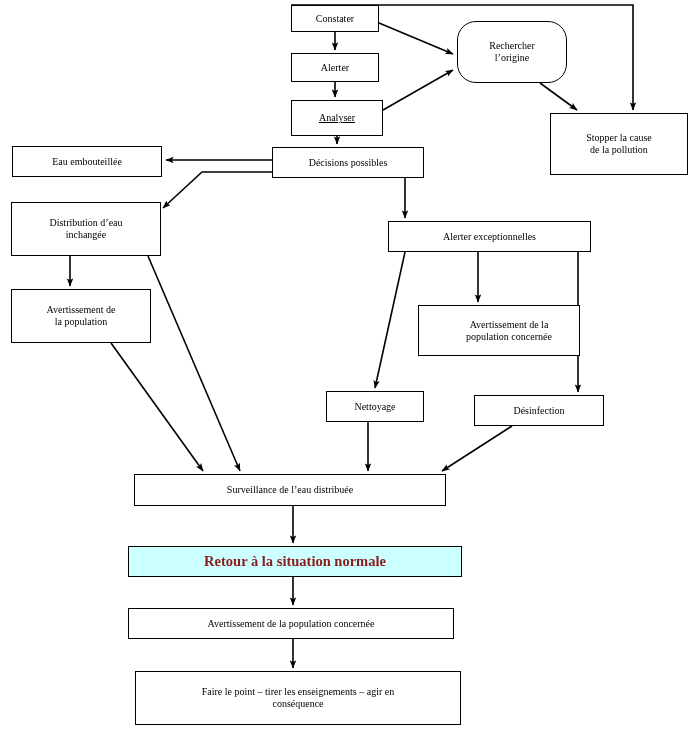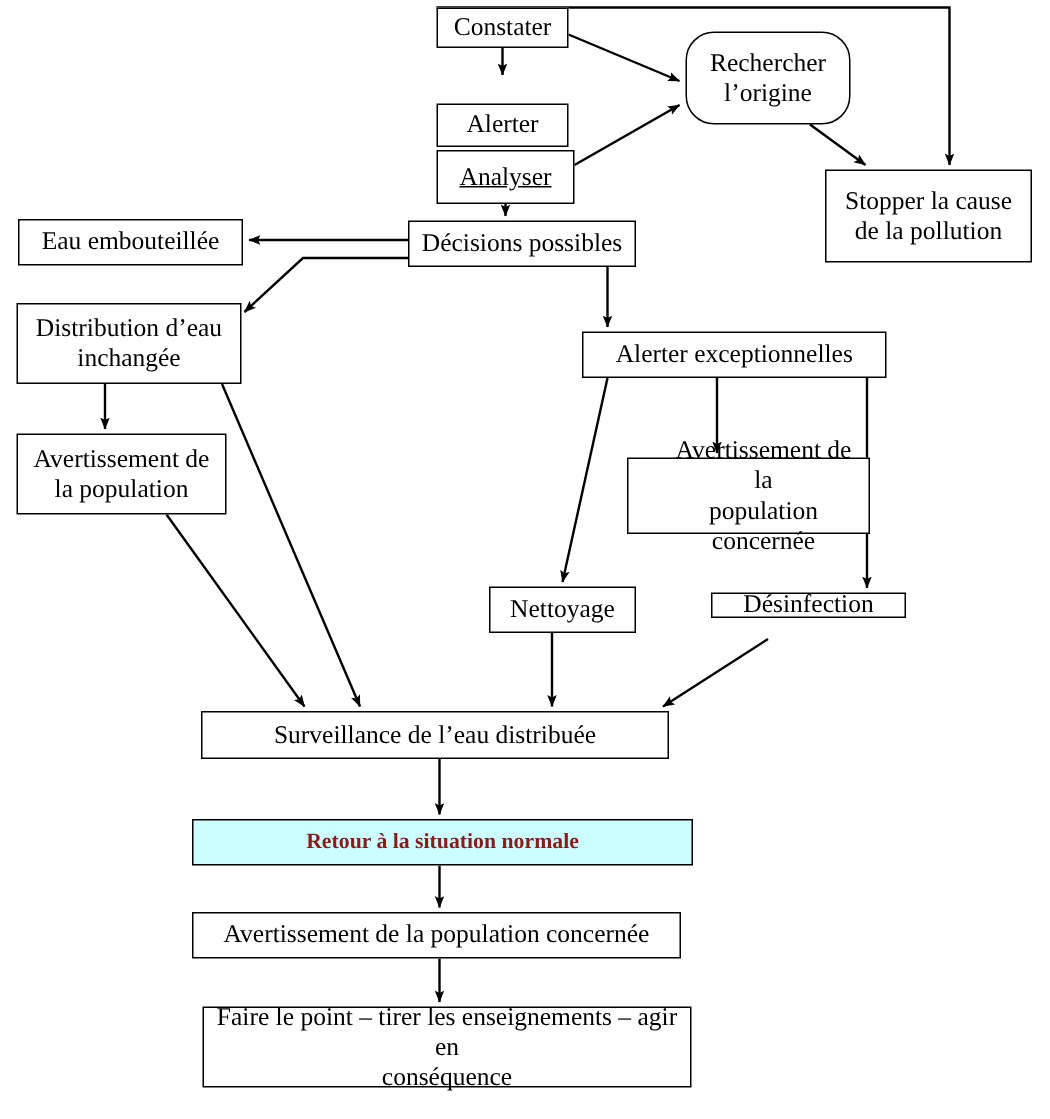--- a/index.html
+++ b/index.html
@@ -29,21 +29,21 @@
   .node {
     position: absolute;
     box-sizing: border-box;
     border: 1.3px solid #000000;
     background: #ffffff;
     display: flex;
     align-items: center;
     justify-content: center;
     text-align: center;
     font-family: "Liberation Serif", "DejaVu Serif", serif;
-    font-size: 17px;
+    font-size: 10px;
     line-height: 1.18;
     color: #000000;
     padding: 1px 4px;
   }
   .node.highlight {
     background: #ccffff;
     border: 1.6px solid #000000;
     color: #8b1a1a;
     font-weight: bold;
     font-size: 14.5px;
@@ -86,21 +86,21 @@
         <polyline points="293,506 293,543" fill="none" stroke="#000000" stroke-width="1.6" stroke-linejoin="miter" stroke-linecap="butt" marker-end="url(#arrowhead)"></polyline>
         <polyline points="293,577 293,605" fill="none" stroke="#000000" stroke-width="1.6" stroke-linejoin="miter" stroke-linecap="butt" marker-end="url(#arrowhead)"></polyline>
         <polyline points="293,639 293,668" fill="none" stroke="#000000" stroke-width="1.6" stroke-linejoin="miter" stroke-linecap="butt" marker-end="url(#arrowhead)"></polyline>
       </g>
   </svg>
 
   <div id="node-layer">
       <div class="node" style="left: 291px; top: 5px; width: 88px; height: 27px;">
         <span class="node-label">Constater</span>
       </div>
-      <div class="node" style="left: 291px; top: 53px; width: 88px; height: 29px; margin-top: 16px;">
+      <div class="node" style="left: 291px; top: 53px; width: 88px; height: 29px;">
         <span class="node-label">Alerter</span>
       </div>
       <div class="node" style="left: 291px; top: 100px; width: 92px; height: 36px; text-decoration: underline;">
         <span class="node-label">Analyser</span>
       </div>
       <div class="node" style="left: 457px; top: 21px; width: 110px; height: 62px; border-radius: 19px;">
         <span class="node-label">Rechercher
 l’origine</span>
       </div>
       <div class="node" style="left: 550px; top: 113px; width: 138px; height: 62px;">
@@ -124,21 +124,21 @@
       <div class="node" style="left: 388px; top: 221px; width: 203px; height: 31px;">
         <span class="node-label">Alerter exceptionnelles</span>
       </div>
       <div class="node" style="left: 418px; top: 305px; width: 162px; height: 51px; padding-left: 24px;">
         <span class="node-label">Avertissement de la
 population concernée</span>
       </div>
       <div class="node" style="left: 326px; top: 391px; width: 98px; height: 31px;">
         <span class="node-label">Nettoyage</span>
       </div>
-      <div class="node" style="left: 474px; top: 395px; width: 130px; height: 17px;">
+      <div class="node" style="left: 474px; top: 395px; width: 130px; height: 31px;">
         <span class="node-label">Désinfection</span>
       </div>
       <div class="node" style="left: 134px; top: 474px; width: 312px; height: 32px;">
         <span class="node-label">Surveillance de l’eau distribuée</span>
       </div>
       <div class="node highlight" style="left: 128px; top: 546px; width: 334px; height: 31px;">
         <span class="node-label">Retour à la situation normale</span>
       </div>
       <div class="node" style="left: 128px; top: 608px; width: 326px; height: 31px;">
         <span class="node-label">Avertissement de la population concernée</span>

